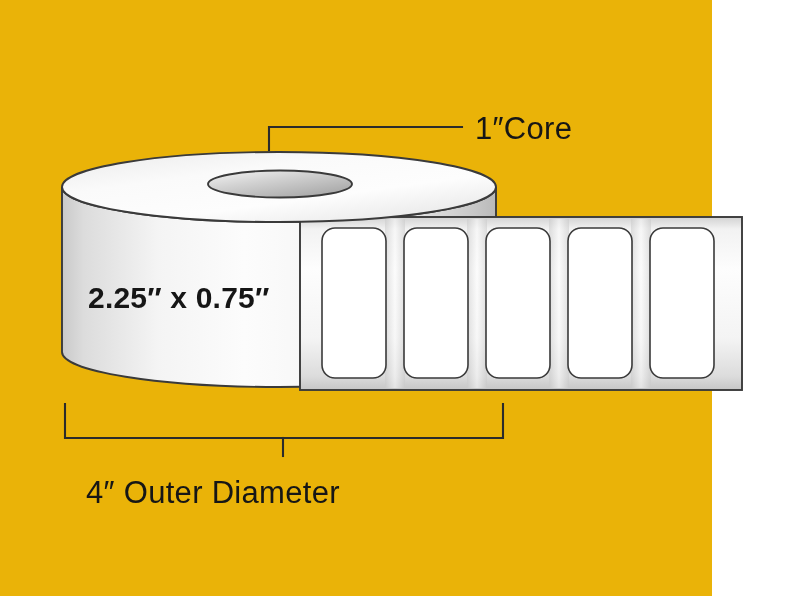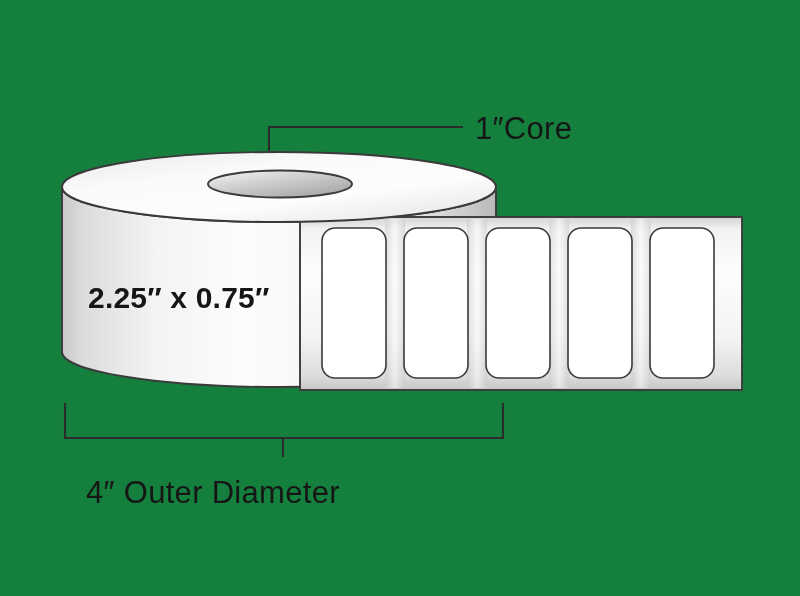--- a/index.html
+++ b/index.html
@@ -11,23 +11,23 @@
     width: 800px;
     height: 596px;
     position: relative;
     font-family: "Liberation Sans", sans-serif;
     overflow: hidden;
   }
   #diagram-root {
     position: absolute;
     left: 0;
     top: 0;
-    width: 800px;
+    width: 712px;
     height: 596px;
-    background: #15803d;
+    background: #eab308;
     text-decoration: underline;
   }
   svg.figure {
     position: absolute;
     left: 0;
     top: 0;
     width: 800px;
     height: 596px;
     display: block;
   }

